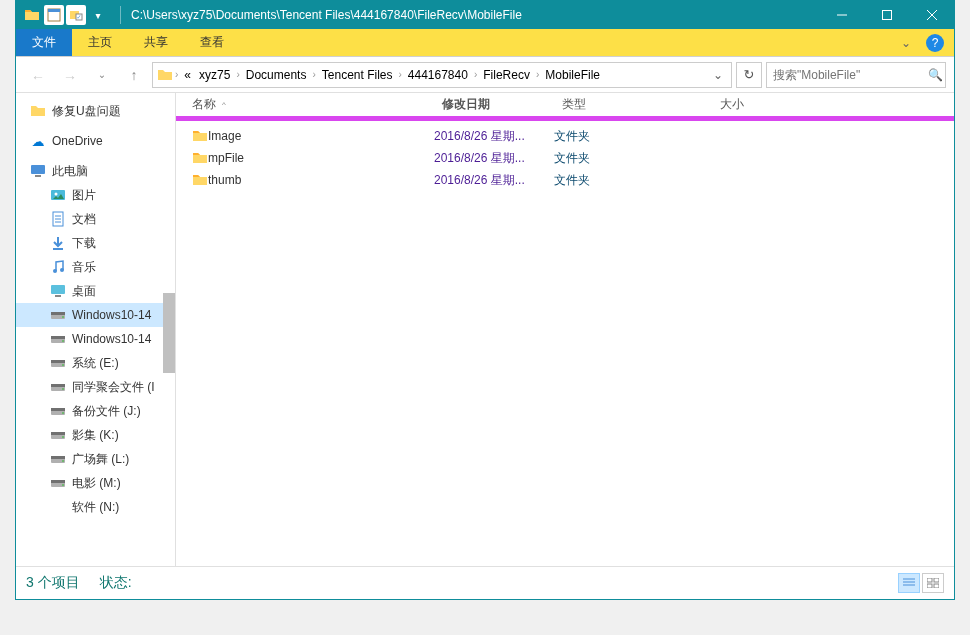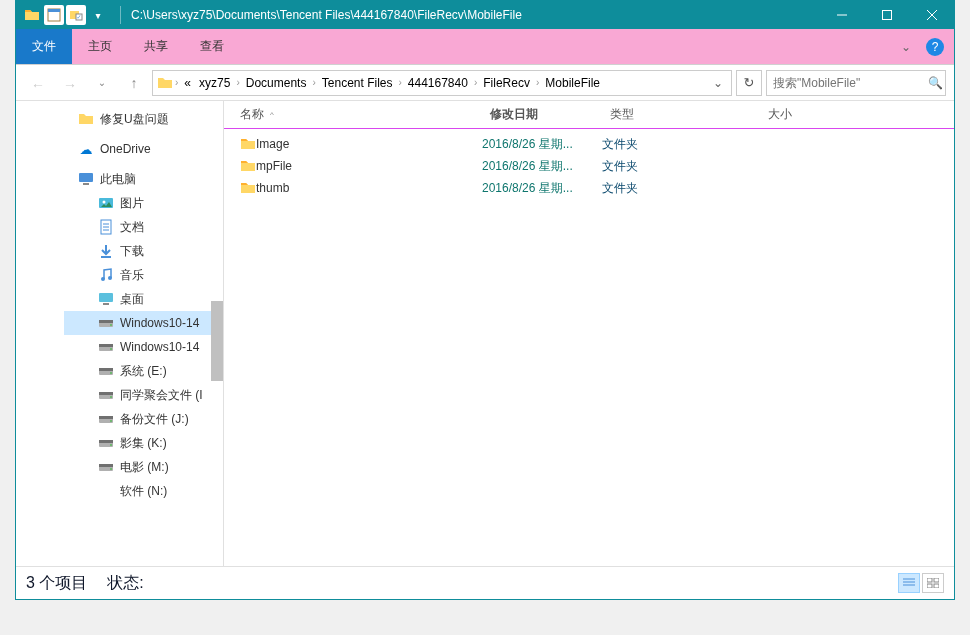--- a/index.html
+++ b/index.html
@@ -6,57 +6,57 @@
 body { background: #f0f0f0; width: 970px; height: 635px; overflow: hidden; position: relative; }
 .window { position: absolute; top: 0; left: 15px; width: 940px; height: 600px; background: #fff; border: 1px solid #0e8d9b; display: flex; flex-direction: column; }
 .titlebar { height: 28px; background: #0e8d9b; display: flex; align-items: center; color: #fff; font-size: 12px; }
 .titlebar-icons { display: flex; gap: 2px; padding: 0 6px; align-items: center; }
 .qat-ico { width: 20px; height: 20px; display: flex; align-items: center; justify-content: center; background: #fff; border-radius: 2px; }
 .qat-plain { width: 20px; height: 20px; display: flex; align-items: center; justify-content: center; }
 .titlebar-sep { width: 1px; height: 18px; background: rgba(255,255,255,0.4); margin: 0 6px; }
 .titlebar-path { flex: 1; padding-left: 4px; white-space: nowrap; overflow: hidden; }
 .win-controls { display: flex; }
 .win-btn { width: 45px; height: 28px; display: flex; align-items: center; justify-content: center; cursor: pointer; }
-.ribbon-tabs { height: 36px; background: #f9a8d4; display: flex; align-items: stretch; border-bottom: 1px solid #d0d0d0; }
+.ribbon-tabs { height: 28px; background: #fde047; display: flex; align-items: stretch; border-bottom: 1px solid #d0d0d0; }
 .ribbon-tab { padding: 0 16px; display: flex; align-items: center; font-size: 12px; color: #333; cursor: pointer; }
 .ribbon-tab.active { background: #1979ca; color: #fff; }
 .ribbon-right { margin-left: auto; display: flex; align-items: center; gap: 8px; padding-right: 10px; }
 .help-circle { width: 18px; height: 18px; border-radius: 50%; background: #1e88e5; color: #fff; font-size: 12px; display: flex; align-items: center; justify-content: center; }
 .navbar { height: 36px; display: flex; align-items: center; padding: 0 8px; gap: 4px; border-bottom: 1px solid #e0e0e0; }
 .nav-arrow { width: 28px; height: 28px; display: flex; align-items: center; justify-content: center; color: #888; cursor: pointer; font-size: 14px; }
 .nav-arrow.disabled { color: #ccc; }
 .addr-box { flex: 1; height: 26px; border: 1px solid #ccc; display: flex; align-items: center; padding: 0 4px; font-size: 12px; }
 .crumb { display: flex; align-items: center; padding: 0 4px; cursor: pointer; white-space: nowrap; }
 .crumb-sep { color: #999; padding: 0 2px; font-size: 10px; }
 .addr-dropdown { width: 18px; text-align: center; color: #666; cursor: pointer; }
 .refresh-btn { width: 26px; height: 26px; border: 1px solid #ccc; display: flex; align-items: center; justify-content: center; cursor: pointer; font-size: 13px; color: #555; }
 .search-box { width: 180px; height: 26px; border: 1px solid #ccc; display: flex; align-items: center; padding: 0 6px; font-size: 12px; color: #888; }
 .search-box input { border: none; flex: 1; outline: none; font-size: 12px; }
 .search-ico { color: #888; }
-.main { flex: 1; display: flex; overflow: hidden; margin-left: 48px; }
+.main { flex: 1; display: flex; overflow: hidden; }
 .sidebar { width: 160px; border-right: 1px solid #e0e0e0; overflow-y: auto; overflow-x: hidden; padding: 6px 0; position: relative; }
 .side-group { margin-bottom: 6px; }
 .side-item { display: flex; align-items: center; height: 24px; padding-left: 14px; font-size: 12px; color: #333; cursor: pointer; white-space: nowrap; overflow: hidden; }
 .side-item.indent { padding-left: 34px; }
 .side-item.selected { background: #cce8ff; }
 .side-icon { width: 16px; height: 16px; margin-right: 6px; display: inline-flex; align-items: center; justify-content: center; font-size: 13px; }
 .content { flex: 1; display: flex; flex-direction: column; overflow: hidden; }
-.col-headers { height: 28px; display: flex; align-items: center; font-size: 12px; color: #555; border-bottom: 1px solid #d946ef; padding-left: 8px; }
+.col-headers { height: 28px; display: flex; align-items: center; font-size: 12px; color: #555; border-bottom: 5px solid #d946ef; padding-left: 8px; }
 .col { cursor: pointer; padding-left: 8px; }
 .col.name { width: 250px; display: flex; align-items: center; gap: 6px; }
 .col.date { width: 120px; font-weight: bold; }
 .col.type { width: 110px; }
 .col.size { width: 80px; text-align: right; }
 .sort-caret { font-size: 8px; color: #888; }
 .file-list { flex: 1; padding: 4px 0 0 8px; }
 .file-row { display: flex; align-items: center; height: 22px; font-size: 12px; color: #333; cursor: pointer; }
 .file-name { width: 250px; display: flex; align-items: center; gap: 0; padding-left: 8px; }
-.file-date { width: 120px; color: #0f766e; white-space: nowrap; overflow: hidden; }
+.file-date { width: 120px; color: #4c1d95; white-space: nowrap; overflow: hidden; }
 .file-type { width: 110px; color: #0c4a6e; }
-.statusbar { height: 26px; border-top: 1px solid #e0e0e0; display: flex; align-items: center; font-size: 16px; color: #0f172a; padding: 16px 10px; }
+.statusbar { height: 26px; border-top: 1px solid #e0e0e0; display: flex; align-items: center; font-size: 14px; color: #0f766e; padding: 16px 10px; }
 .status-left { display: flex; gap: 20px; }
 .status-right { margin-left: auto; display: flex; gap: 2px; }
 .view-btn { width: 22px; height: 20px; border: 1px solid #ccc; display: flex; align-items: center; justify-content: center; cursor: pointer; font-size: 11px; }
 .view-btn.active { background: #cce8ff; border-color: #99d1ff; }
 svg.folder-svg { width: 16px; height: 16px; }
 .side-scroll-thumb { position: absolute; right: 0; top: 200px; width: 12px; height: 80px; background: #c0c0c0; }
 .expand-caret { width: 24px; display: flex; align-items: center; justify-content: center; color: #666; cursor: pointer; font-size: 12px; }
 </style>
 </head>
 <body>
@@ -291,20 +291,30 @@
               <span>影集 (K:)</span>
             </div>
             <div class="side-item indent">
               <span class="side-icon">
                 <svg width="16" height="12">
                   <rect x="1" y="3" width="14" height="7" fill="#b0b0b0" rx="1"></rect>
                   <rect x="1" y="3" width="14" height="3" fill="#707070"></rect>
                   <circle cx="13" cy="8" r="1" fill="#5cb85c"></circle>
                 </svg>
               </span>
+              <span>广场舞 (L:)</span>
+            </div>
+            <div class="side-item indent">
+              <span class="side-icon">
+                <svg width="16" height="12">
+                  <rect x="1" y="3" width="14" height="7" fill="#b0b0b0" rx="1"></rect>
+                  <rect x="1" y="3" width="14" height="3" fill="#707070"></rect>
+                  <circle cx="13" cy="8" r="1" fill="#5cb85c"></circle>
+                </svg>
+              </span>
               <span>电影 (M:)</span>
             </div>
             <div class="side-item indent">
               <span class="side-icon"></span>
               <span>软件 (N:)</span>
             </div>
           </div>
       </div>
       <div class="side-scroll-thumb"></div>
     </div>

